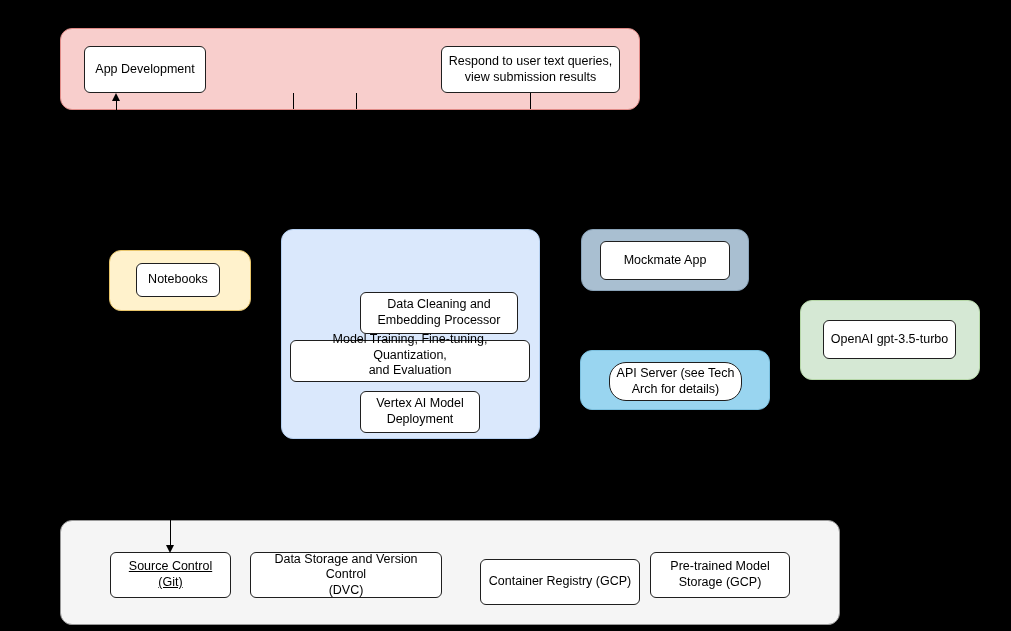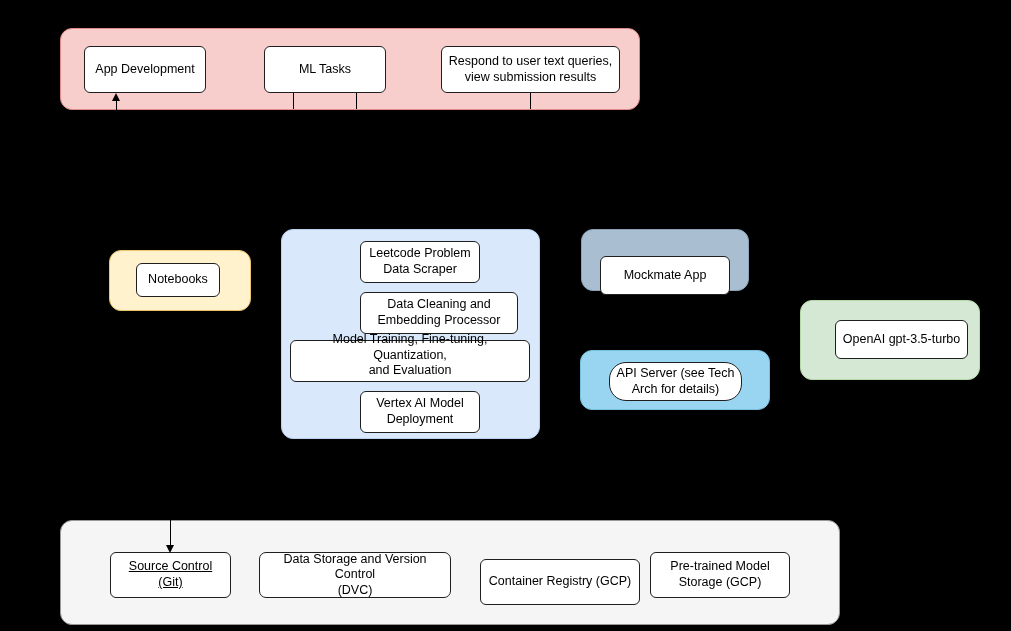--- a/index.html
+++ b/index.html
@@ -83,27 +83,27 @@
   
   #node-notebooks { left: 136px; top: 263px; width: 84px; height: 34px; }
 
   
   #node-leetcode-scraper  { left: 360px; top: 241px; width: 120px; height: 42px; }
   #node-data-cleaning     { left: 360px; top: 292px; width: 158px; height: 42px; }
   #node-model-training    { left: 290px; top: 340px; width: 240px; height: 42px; align-items: flex-end; }
   #node-vertex-deployment { left: 360px; top: 391px; width: 120px; height: 42px; }
 
   
-  #node-mockmate-app { left: 600px; top: 256px; width: 130px; height: 39px; }
+  #node-mockmate-app { left: 600px; top: 241px; width: 130px; height: 39px; }
   #node-api-server   { left: 609px; top: 362px; width: 133px; height: 39px; border-radius: 17px; }
-  #node-openai-model { left: 823px; top: 320px; width: 133px; height: 39px; margin-left: 12px; }
+  #node-openai-model { left: 823px; top: 320px; width: 133px; height: 39px; }
 
   
   #node-source-control   { left: 110px; top: 552px; width: 121px; height: 46px; text-decoration: underline; }
-  #node-data-storage     { left: 259px; top: 552px; width: 192px; height: 46px; border-radius: 7px; }
+  #node-data-storage     { left: 250px; top: 552px; width: 192px; height: 46px; }
   #node-container-reg    { left: 480px; top: 552px; width: 160px; height: 46px; margin-top: 7px; }
   #node-pretrained-model { left: 650px; top: 552px; width: 140px; height: 46px; }
 
   
   .connector {
     position: absolute;
     background: #000000;
   }
   .v-line { width: 1.4px; }
   .arrow-head {
@@ -129,45 +129,36 @@
 <body>
 
 <div id="canvas">
 
   <div class="group" id="grp-user-facing"></div>
 
   <div class="node" id="node-app-development">
     <span>App Development</span>
   </div>
 
-  <div class="node" id="node-ml-tasks">
-    <span>ML Tasks</span>
-  </div>
 
   <div class="node" id="node-respond-queries">
     <div>
       <span>Respond to user text queries,</span>
       <span>view submission results</span>
     </div>
   </div>
 
   <div class="group" id="grp-notebooks"></div>
 
   <div class="node" id="node-notebooks">
     <span>Notebooks</span>
   </div>
 
   <div class="group" id="grp-ml-pipeline"></div>
 
-  <div class="node" id="node-leetcode-scraper">
-    <div>
-      <span>Leetcode Problem</span>
-      <span>Data Scraper</span>
-    </div>
-  </div>
 
   <div class="node" id="node-data-cleaning">
     <div>
       <span>Data Cleaning and</span>
       <span>Embedding Processor</span>
     </div>
   </div>
 
   <div class="node" id="node-model-training">
     <div>

